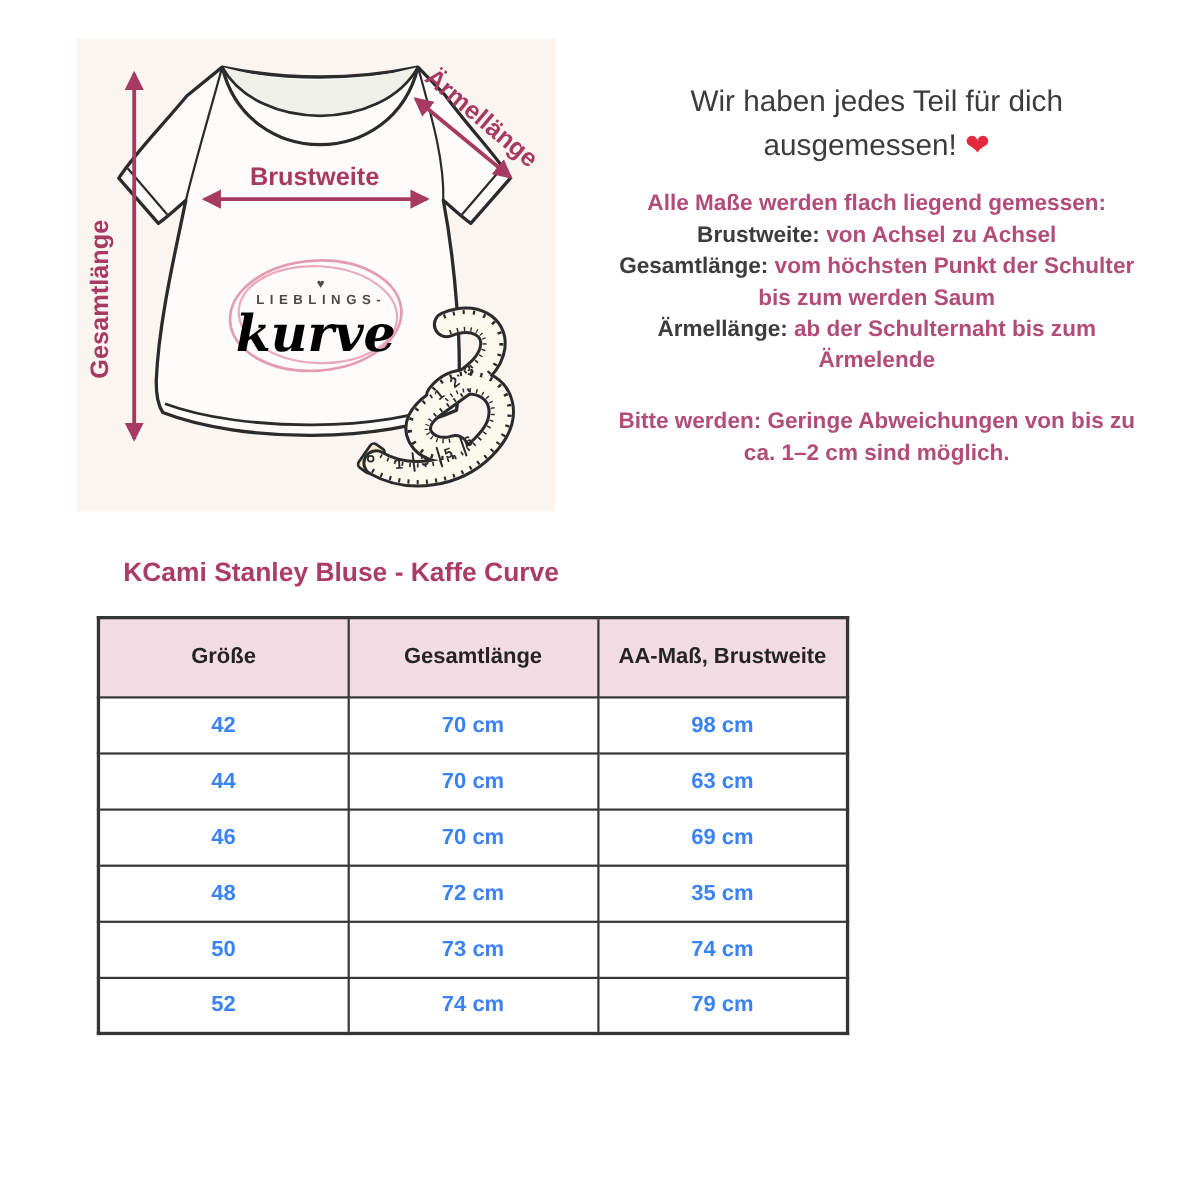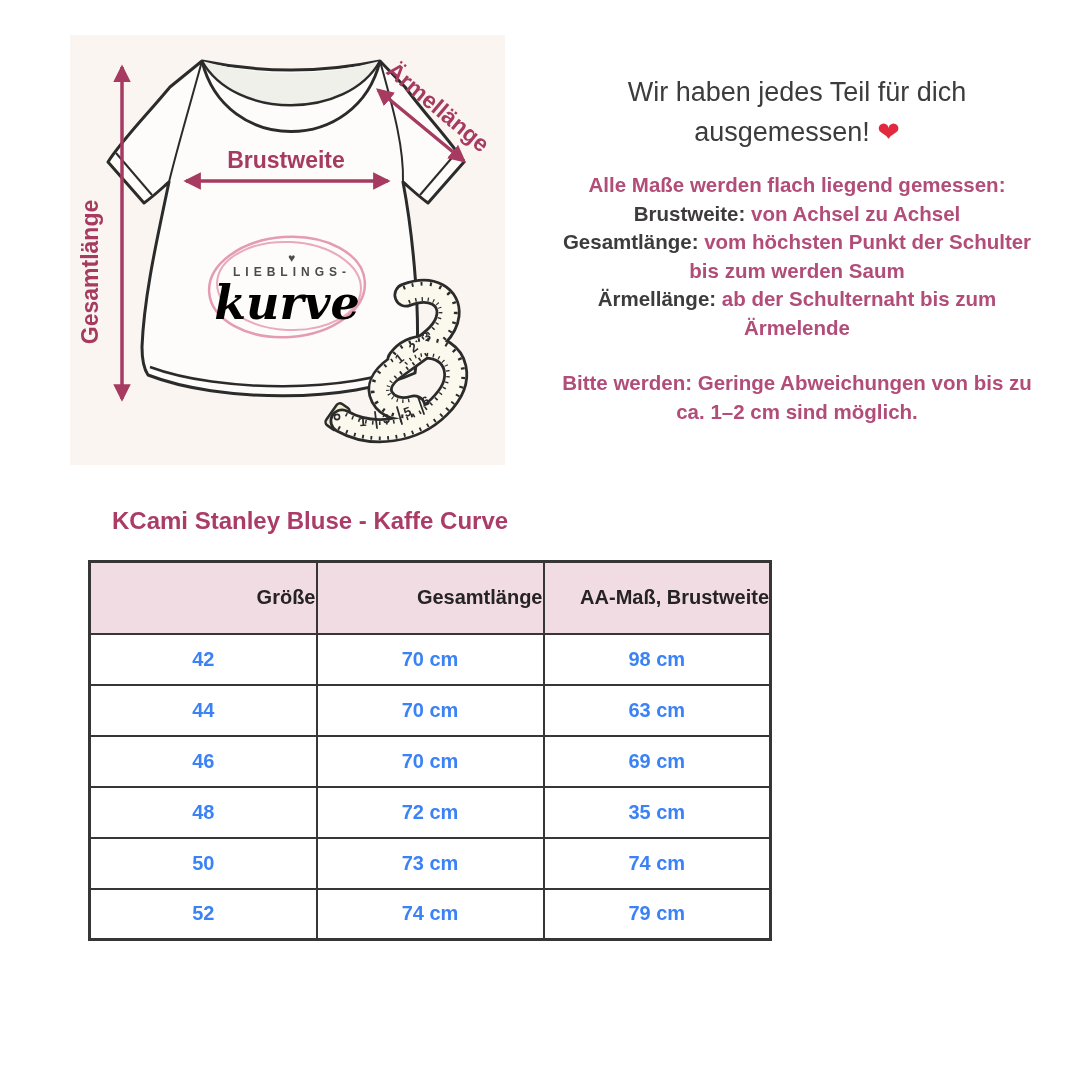--- a/index.html
+++ b/index.html
@@ -69,21 +69,21 @@
   }
   table.size-table{
     position:absolute;left:88px;top:560px;width:681px;
     border-collapse:collapse;table-layout:fixed;
     border:3px solid var(--table-border);
     background:#ffffff;
   }
   .size-table th{
     height:72px;background:var(--table-header-bg);
     border:2px solid var(--table-border);
-    font-size:20px;font-weight:bold;color:#262324;text-align:right;
+    font-size:20px;font-weight:bold;color:#262324;text-align:center;
   }
   .size-table td{
     height:51px;border:2px solid var(--table-border);
     font-size:20px;font-weight:bold;color:#3b82f6;text-align:center;
     background:#ffffff;
   }
 </style>
 </head>
 <body>
 

